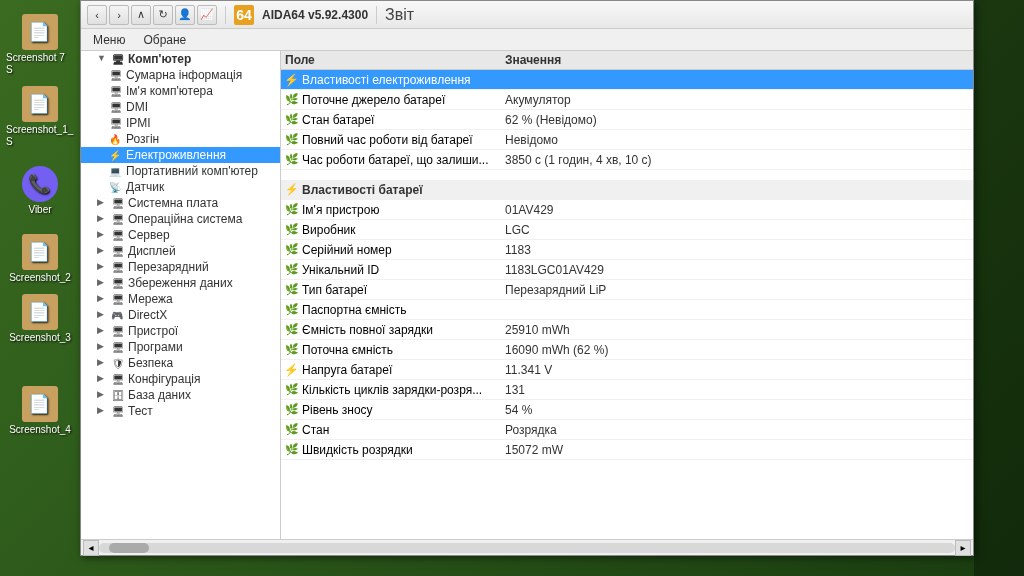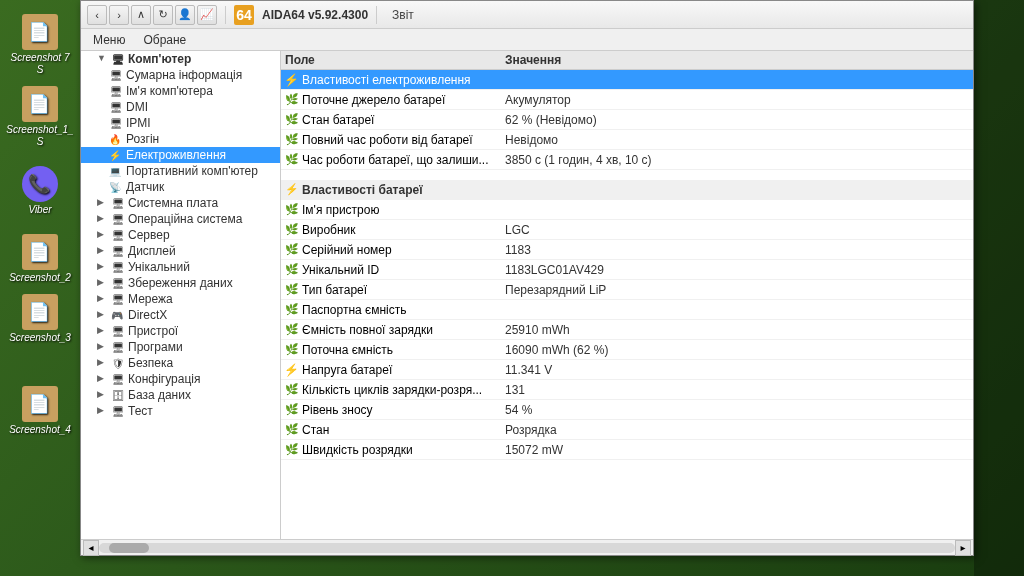--- a/index.html
+++ b/index.html
@@ -53,24 +53,22 @@
       border-radius: 3px;
       margin-bottom: 2px;
       display: flex;
       align-items: center;
       justify-content: center;
       font-size: 18px;
     }
 
     .desktop-icon .icon-label {
       font-size: 10px;
-      text-align: center;
       line-height: 1.2;
       word-break: break-word;
-      font-style: italic;
     }
 
     .viber-icon .icon-img {
       background: #7360f2;
       border-radius: 50%;
     }
 
     
     .right-sidebar {
       position: absolute;
@@ -148,23 +146,22 @@
     }
 
     .title-bar-separator {
       width: 1px;
       height: 18px;
       background: #ccc;
       margin: 0 4px;
     }
 
     .window-label {
-      font-size: 12px;
+      font-size: 16px;
       color: #444;
-      margin-left: 7px;
     }
 
     
     .menu-bar {
       height: 22px;
       background: #f0f0f0;
       border-bottom: 1px solid #ccc;
       display: flex;
       align-items: center;
       padding: 0 4px;
@@ -473,21 +470,21 @@
           <span>Сервер</span>
         </div>
         <div class="tree-item tree-indent-1">
           <span class="expand-icon">▶</span>
           <span class="tree-icon">🖥</span>
           <span>Дисплей</span>
         </div>
         <div class="tree-item tree-indent-1">
           <span class="expand-icon">▶</span>
           <span class="tree-icon">🖥</span>
-          <span>Унікальний</span>
+          <span>Перезарядний</span>
         </div>
         <div class="tree-item tree-indent-1">
           <span class="expand-icon">▶</span>
           <span class="tree-icon">🖥</span>
           <span>Збереження даних</span>
         </div>
         <div class="tree-item tree-indent-1">
           <span class="expand-icon">▶</span>
           <span class="tree-icon">🖥</span>
           <span>Мережа</span>
@@ -584,20 +581,21 @@
             <span>Властивості батареї</span>
           </div>
           <div class="value-cell"></div>
         </div>
 
         <div class="data-row">
           <div class="field-cell">
             <span class="row-icon leaf-icon" style="color:#4aaa20">🌿</span>
             <span>Ім'я пристрою</span>
           </div>
+          <div class="value-cell">01AV429</div>
         </div>
 
         <div class="data-row">
           <div class="field-cell">
             <span class="row-icon leaf-icon" style="color:#4aaa20">🌿</span>
             <span>Виробник</span>
           </div>
           <div class="value-cell">LGC</div>
         </div>
 

